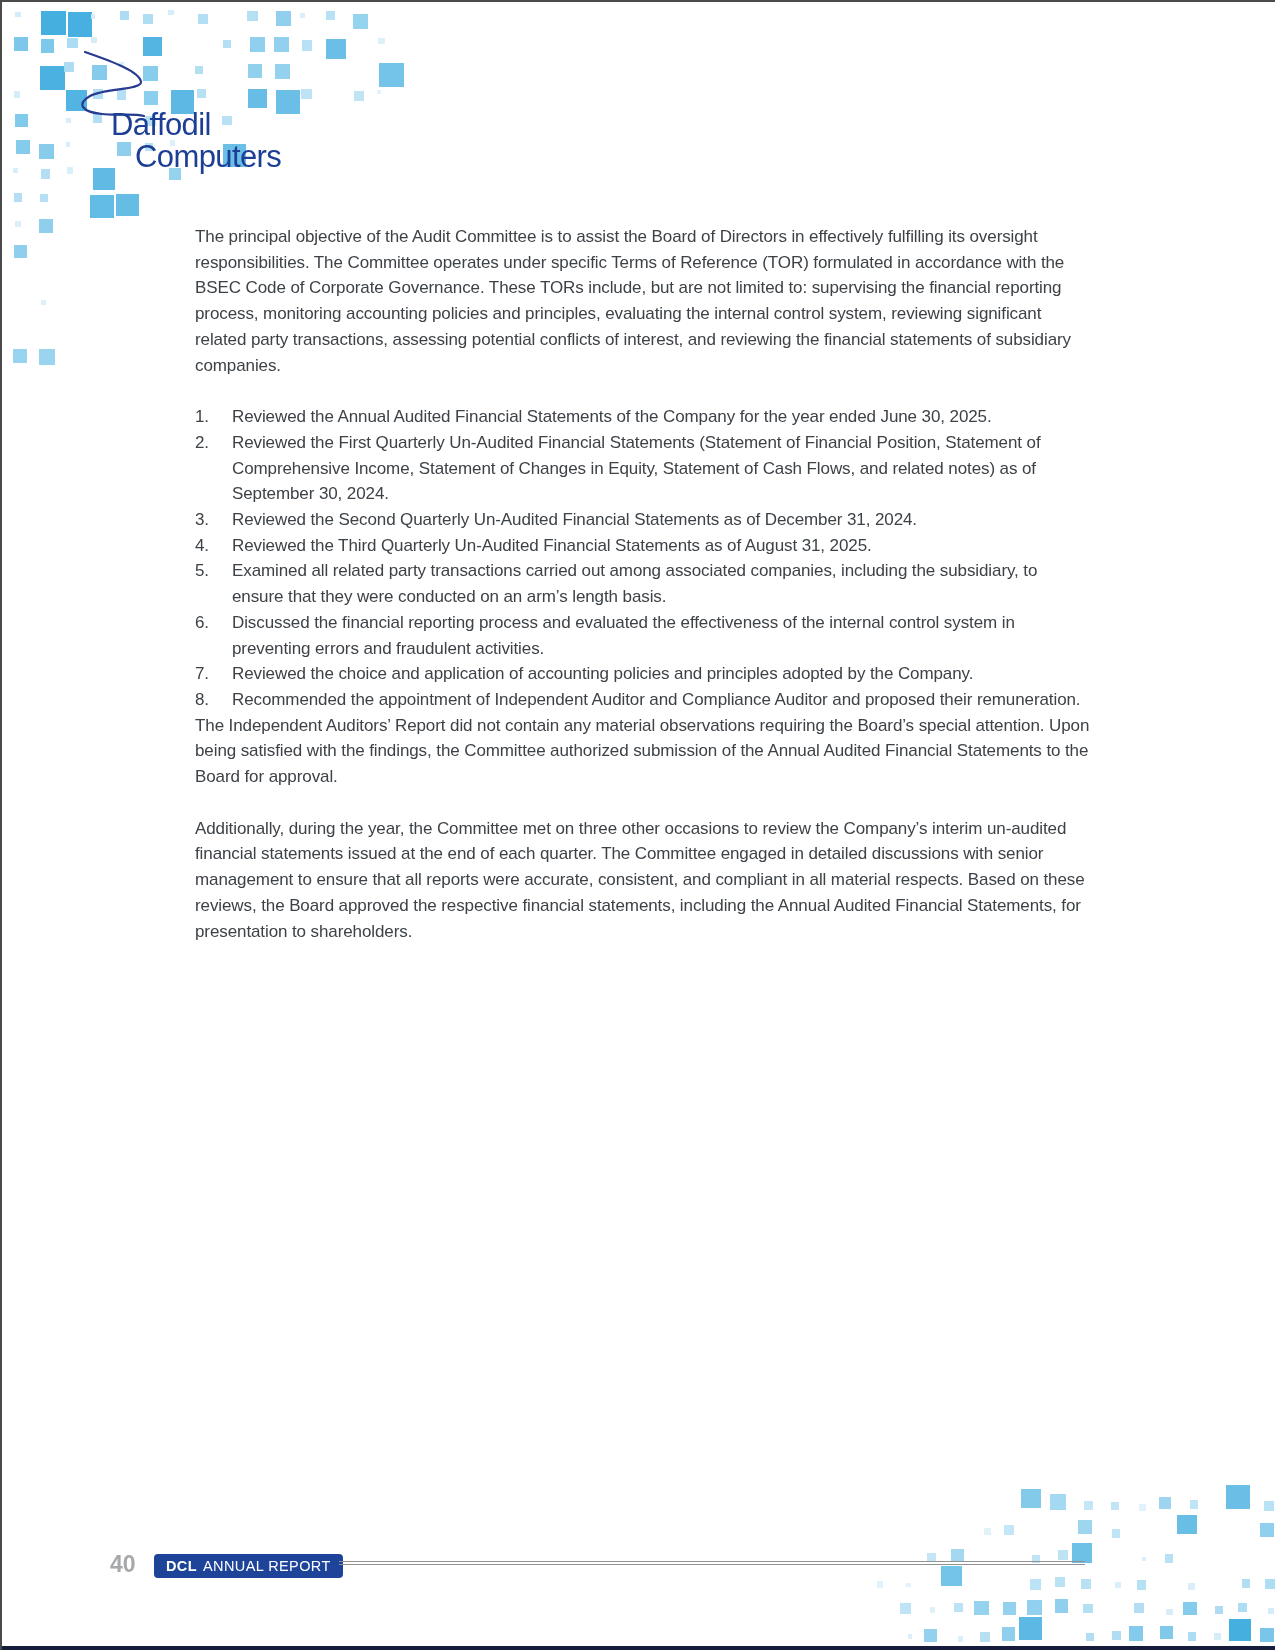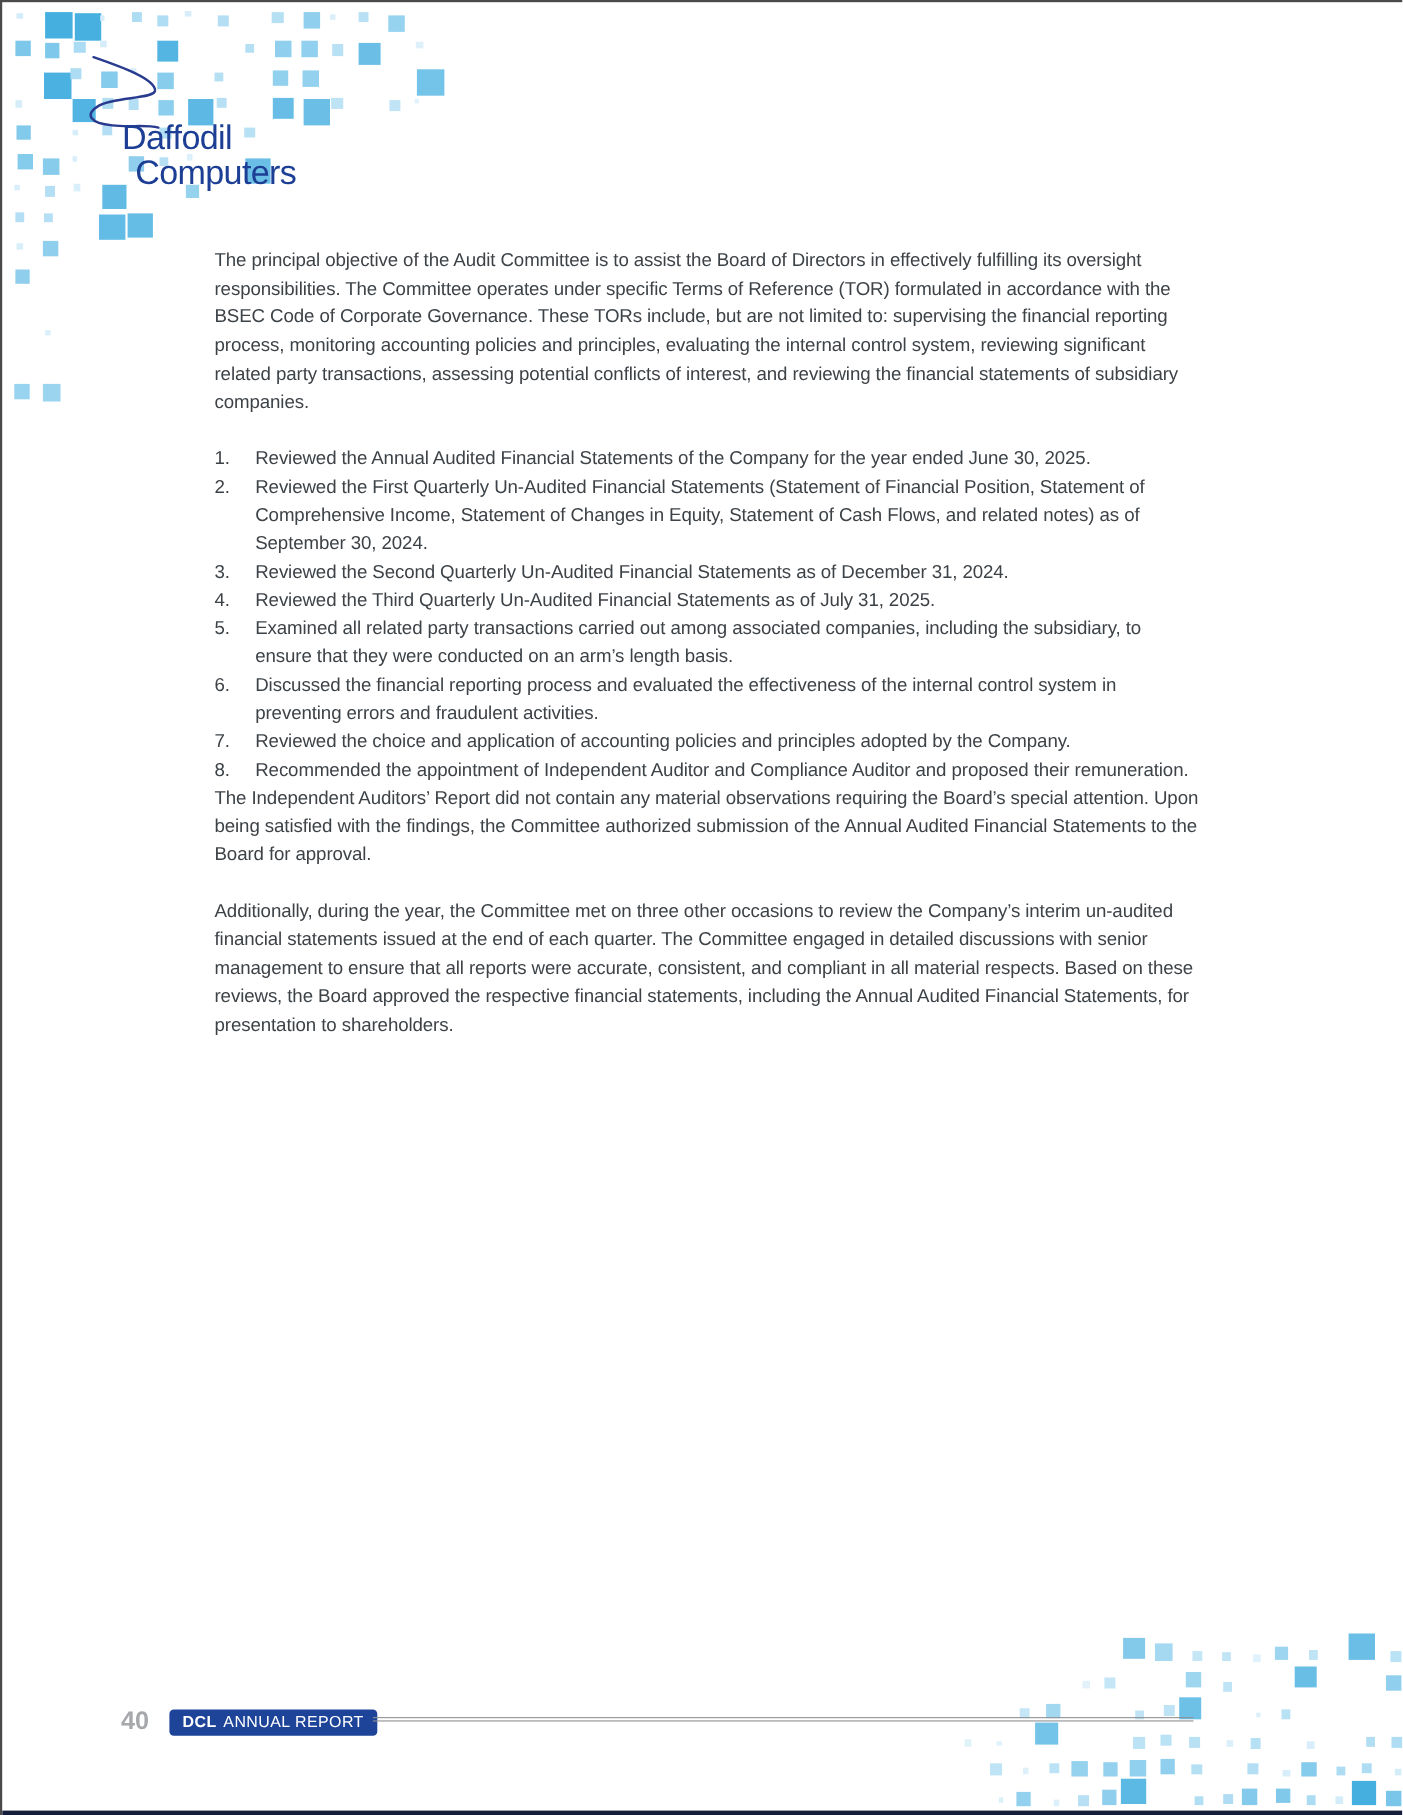--- a/index.html
+++ b/index.html
@@ -14,21 +14,21 @@
   
   .mosaic { position:absolute; pointer-events:none; }
   .mosaic-tl { left:2px; top:2px; width:400px; height:370px; }
   .mosaic-br { right:-8px; bottom:4px; width:415px; height:152px; }
   .mosaic .sq { position:absolute; }
 
   
   .squiggle { position:absolute; left:72px; top:42px; }
   .logo-text { position:absolute; left:109px; top:107px; color:#1c3e94; font-weight:normal;
     font-size:31px; line-height:32px; letter-spacing:-0.6px; }
-  .logo-text .l2 { display:block; margin-left:12px; }
+  .logo-text .l2 { display:block; margin-left:24px; }
 
   
   .content { position:absolute; left:193px; top:222px; width:897px;
     color:#3d4247; font-size:17px; line-height:25.7px; letter-spacing:-0.1px; }
   .content h1, .content h2 { color:#28539d; font-size:21.5px; line-height:24px;
     margin:0 0 30px 0; letter-spacing:-0.2px; }
   .content h2 { margin:30px 0 32px 0; }
   .content p { margin:0; }
   .content p.gap-after { margin-bottom:26px; }
   .olist { margin:0; }
@@ -206,21 +206,21 @@
       <div class="li">
         <span class="num">2.</span>
         <span class="txt">Reviewed the First Quarterly Un-Audited Financial Statements (Statement of Financial Position, Statement of Comprehensive Income, Statement of Changes in Equity, Statement of Cash Flows, and related notes) as of September 30, 2024.</span>
       </div>
       <div class="li">
         <span class="num">3.</span>
         <span class="txt">Reviewed the Second Quarterly Un-Audited Financial Statements as of December 31, 2024.</span>
       </div>
       <div class="li">
         <span class="num">4.</span>
-        <span class="txt">Reviewed the Third Quarterly Un-Audited Financial Statements as of July 31, 2025.</span>
+        <span class="txt">Reviewed the Third Quarterly Un-Audited Financial Statements as of August 31, 2025.</span>
       </div>
       <div class="li">
         <span class="num">5.</span>
         <span class="txt">Examined all related party transactions carried out among associated companies, including the subsidiary, to ensure that they were conducted on an arm’s length basis.</span>
       </div>
       <div class="li">
         <span class="num">6.</span>
         <span class="txt">Discussed the financial reporting process and evaluated the effectiveness of the internal control system in preventing errors and fraudulent activities.</span>
       </div>
       <div class="li">

